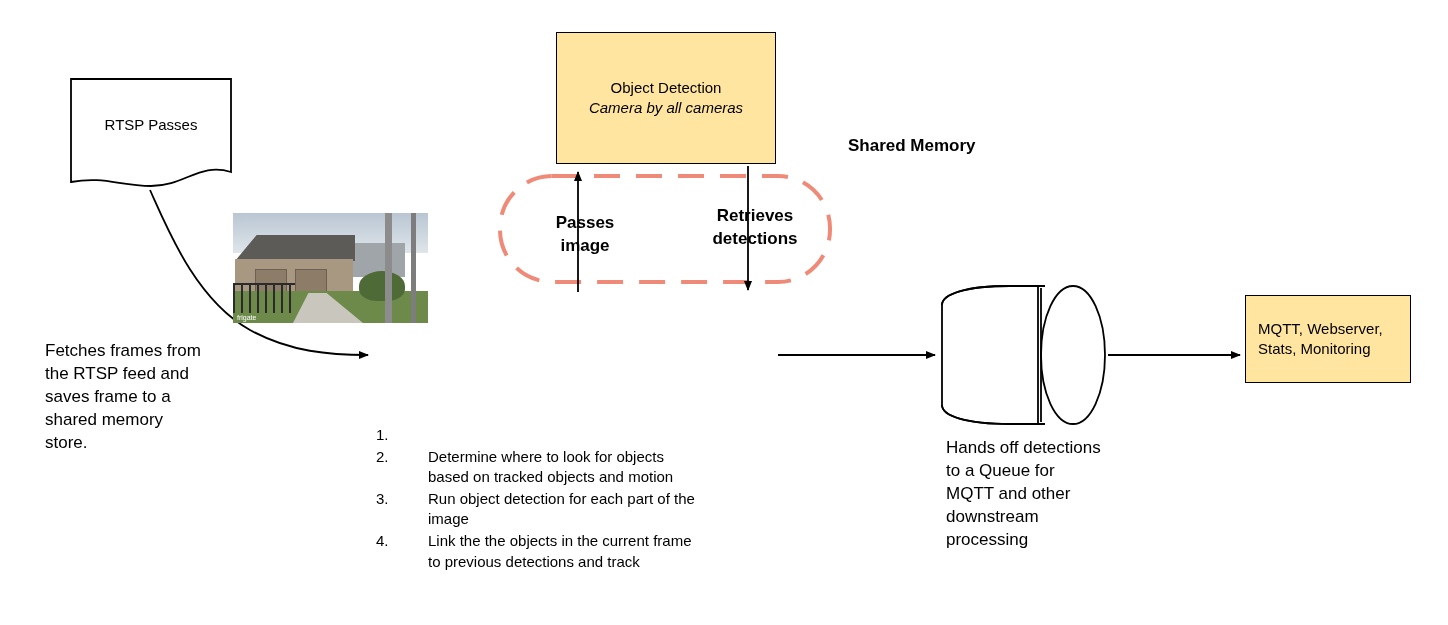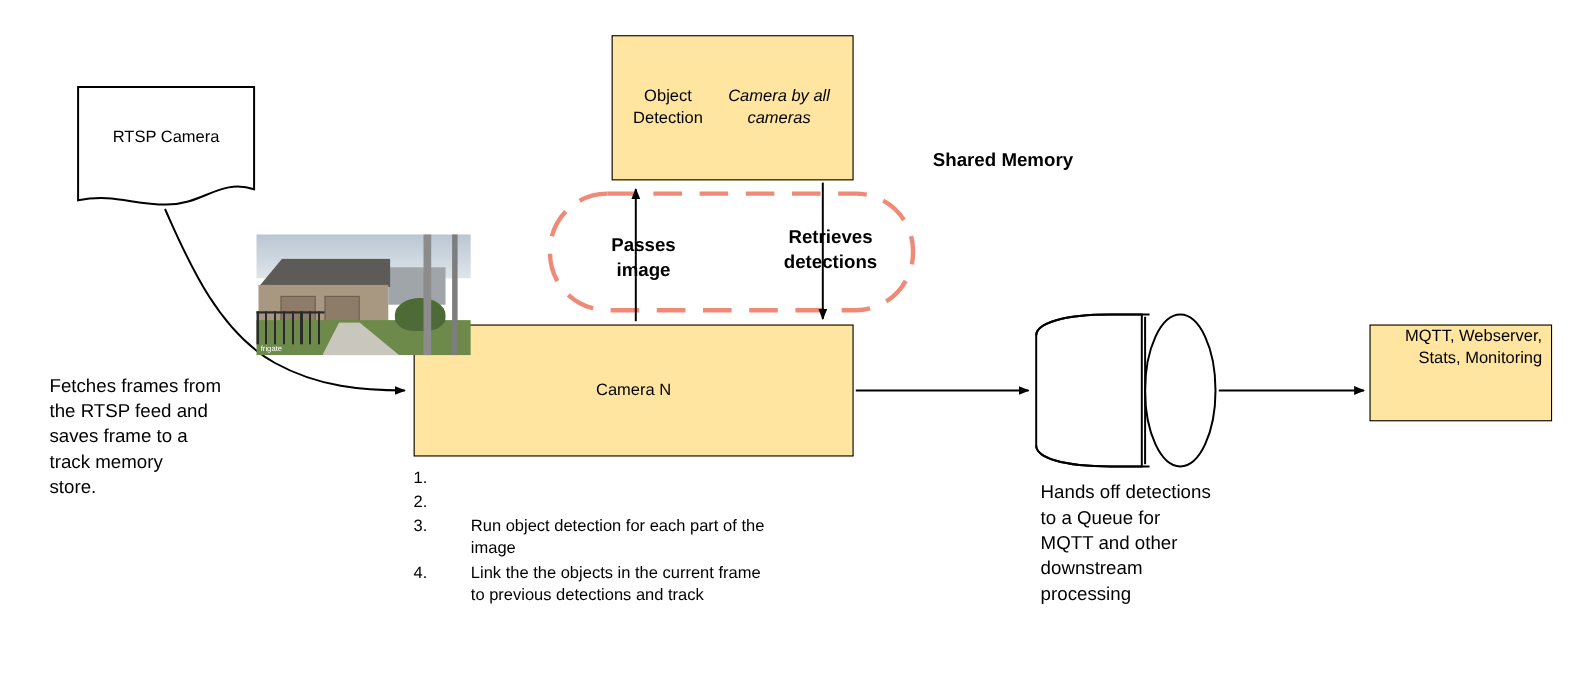--- a/index.html
+++ b/index.html
@@ -27,21 +27,21 @@
     pointer-events: none;
   }
   .node {
     position: absolute;
     box-sizing: border-box;
   }
   .box-yellow {
     background: #ffe5a0;
     border: 1.5px solid #000000;
     display: flex;
-    flex-direction: row;
+    flex-direction: column;
     align-items: center;
     justify-content: center;
     text-align: center;
   }
   .lbl {
     font-size: 15px;
     line-height: 1.32;
     white-space: pre-line;
   }
   .lbl-italic {
@@ -90,21 +90,21 @@
   #mqtt-box {
     left: 1245px;
     top: 295px;
     width: 166px;
     height: 88px;
     padding: 0 8px;
     align-items: flex-start;
     text-align: left;
   }
   #mqtt-box .lbl {
-    text-align: right;
+    text-align: left;
     width: 100%;
     padding-left: 4px;
   }
   
   #detections-queue {
     left: 940px;
     top: 288px;
     width: 165px;
     height: 120px;
   }
@@ -263,31 +263,28 @@
     <path d="M942,305 C942,294 966,286 1010,286 L1038,286 L1038,424 L1010,424 C966,424 942,416 942,405 Z" fill="#ffffff" stroke="#000000" stroke-width="1.8"></path>
     <path d="M1038,286 L1038,424" fill="none" stroke="#000000" stroke-width="0"></path>
     <ellipse cx="1073" cy="355" rx="32" ry="69" fill="#ffffff" stroke="#000000" stroke-width="1.8"></ellipse>
     <path d="M942,305 L942,405" fill="none" stroke="#000000" stroke-width="0"></path>
     <line x1="1041" y1="288" x2="1041" y2="422" stroke="#000000" stroke-width="1.8"></line>
     <path d="M942,305 C942,294 966,286 1010,286 L1045,286" fill="none" stroke="#000000" stroke-width="1.8"></path>
     <path d="M942,405 C942,416 966,424 1010,424 L1045,424" fill="none" stroke="#000000" stroke-width="1.8"></path>
   </svg>
 
   <div class="node" id="rtsp-camera">
-    <div class="doc-label">RTSP Camera</div>
+    <div class="doc-label">RTSP Passes</div>
   </div>
 
   <div class="node box-yellow" id="object-detection">
     <div class="lbl">Object Detection</div>
     <div class="lbl lbl-italic">Camera by all cameras</div>
   </div>
 
-  <div class="node box-yellow" id="camera-n">
-    <div class="lbl">Camera N</div>
-  </div>
 
   <div class="node box-yellow" id="mqtt-box">
     <div class="lbl">MQTT, Webserver,
 Stats, Monitoring</div>
   </div>
 
 
   <div id="camera-thumb">
     <div class="sky"></div>
     <div class="sideblock"></div>
@@ -306,39 +303,41 @@
   </div>
 
   <div class="plain-text" id="passes-image-text">Passes
 image</div>
   <div class="plain-text" id="retrieves-text">Retrieves
 detections</div>
 
   <div class="plain-text" id="fetches-text">Fetches frames from
 the RTSP feed and
 saves frame to a
-track memory
+shared memory
 store.</div>
 
   <div class="plain-text" id="shared-memory-text">
     <div class="bold">Shared Memory</div>
   </div>
 
   <div class="plain-text" id="hands-off-text">Hands off detections
 to a Queue for
 MQTT and other
 downstream
 processing</div>
 
   <div id="steps-list">
     <div class="step">
       <div class="num">1.</div>
     </div>
     <div class="step">
       <div class="num">2.</div>
+      <div class="txt">Determine where to look for objects
+based on tracked objects and motion</div>
     </div>
     <div class="step">
       <div class="num">3.</div>
       <div class="txt">Run object detection for each part of the
 image</div>
     </div>
     <div class="step">
       <div class="num">4.</div>
       <div class="txt">Link the the objects in the current frame
 to previous detections and track</div>

